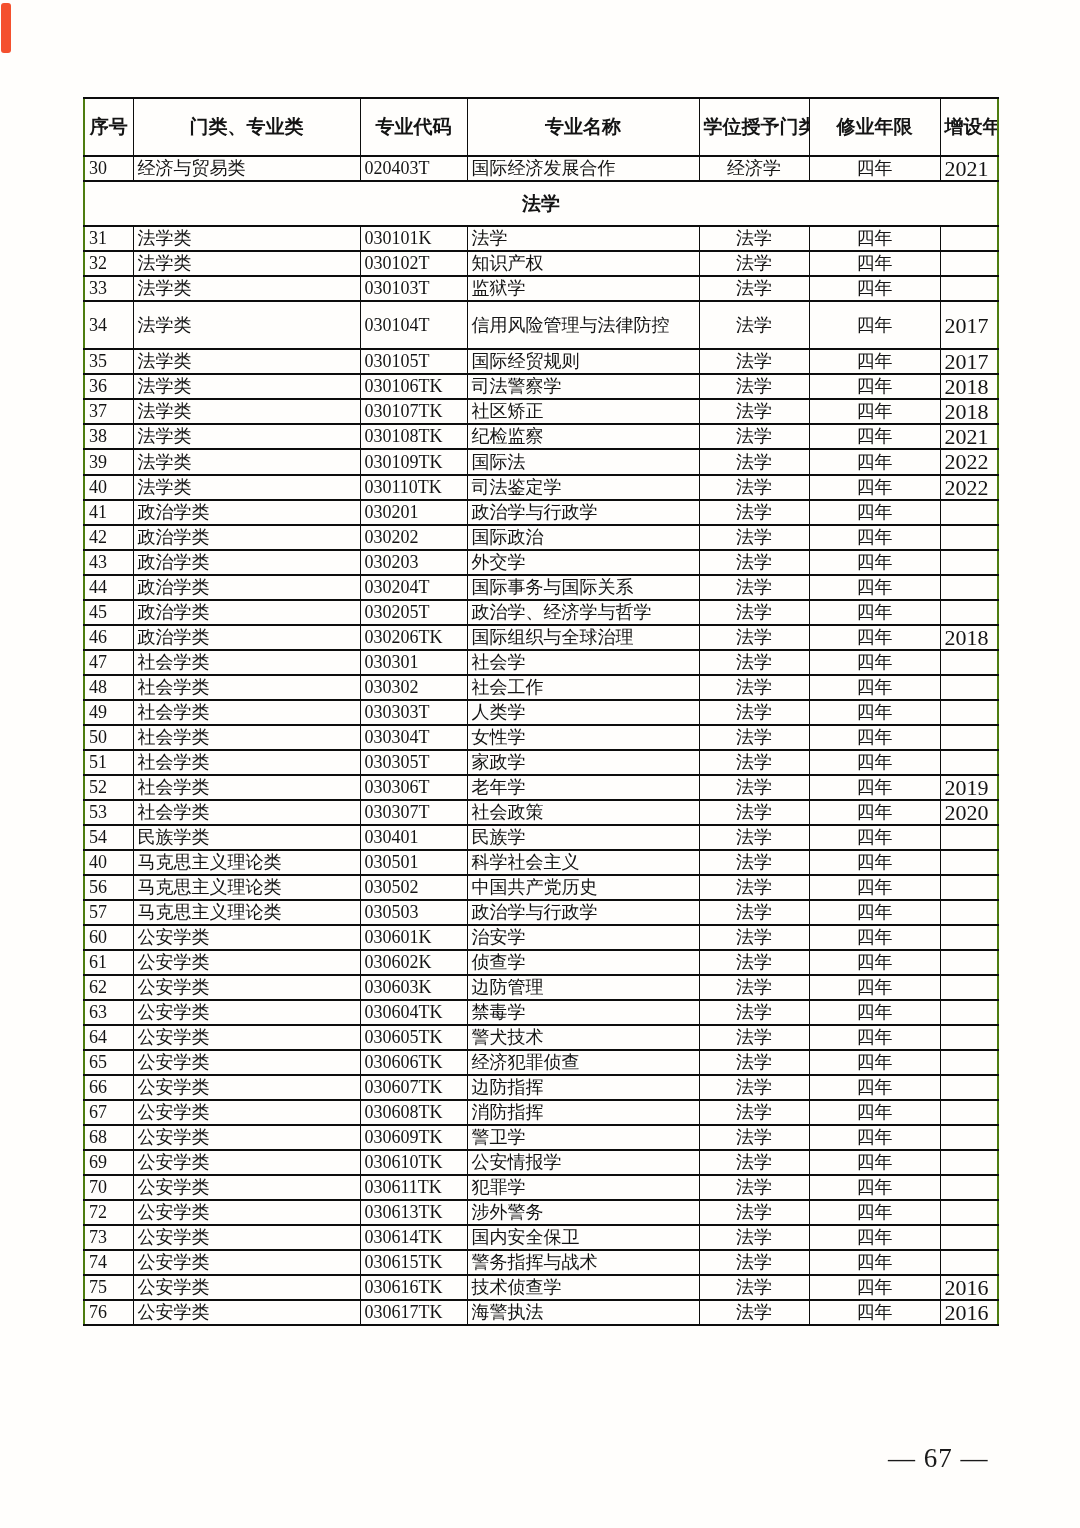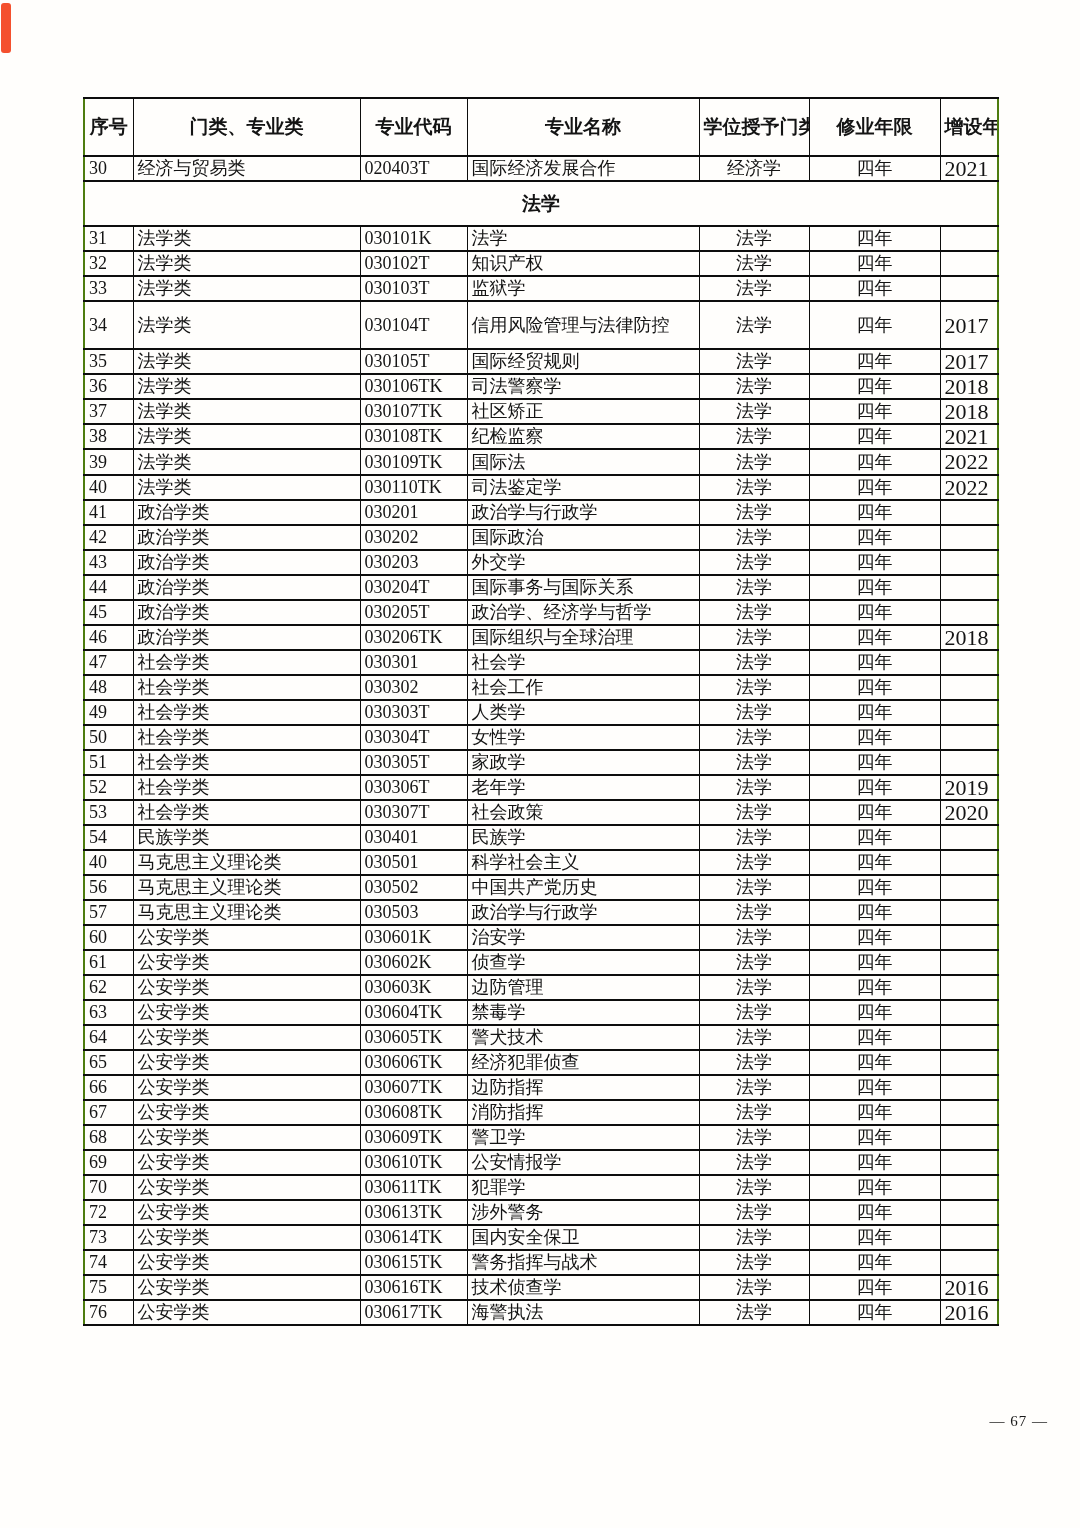--- a/index.html
+++ b/index.html
@@ -61,25 +61,25 @@
   
   td.c0{text-align:left;}
   td.c1{text-align:left;padding-left:7px;}
   td.c2{text-align:left;padding-left:7px;font-size:18px;}
   td.c3{text-align:left;padding-left:7px;}
   td.c4{text-align:center;}
   td.c5{text-align:center;}
   td.c6{text-align:left;font-size:22px;}
   .page-number{
     position:absolute;
-    top:1413px;
+    top:1443px;
     left:888px;
     width:160px;
-    text-align:right;
-    font-size:15px;
+    text-align:left;
+    font-size:27px;
     letter-spacing:1px;
     color:#1a1a1a;
   }
 </style>
 </head>
 <body>
 
 <div class="page">
 
   <div class="corner-marker"></div>

